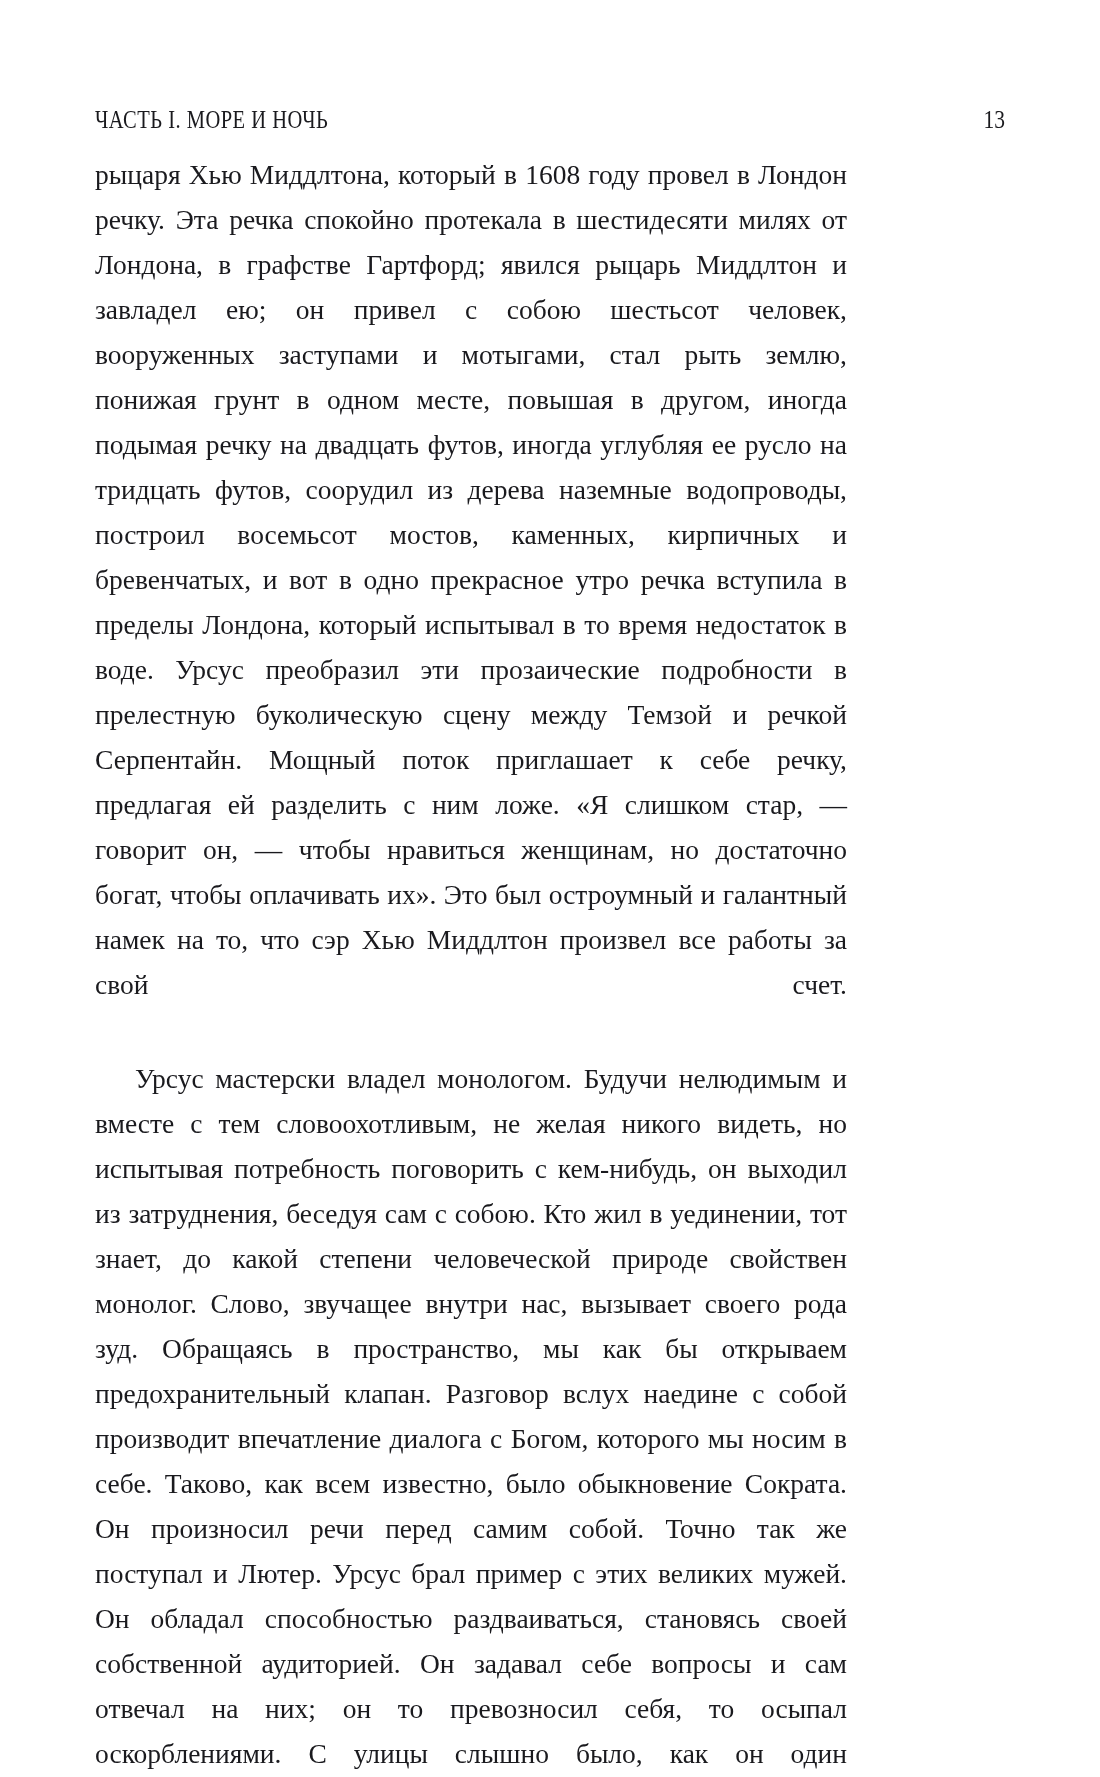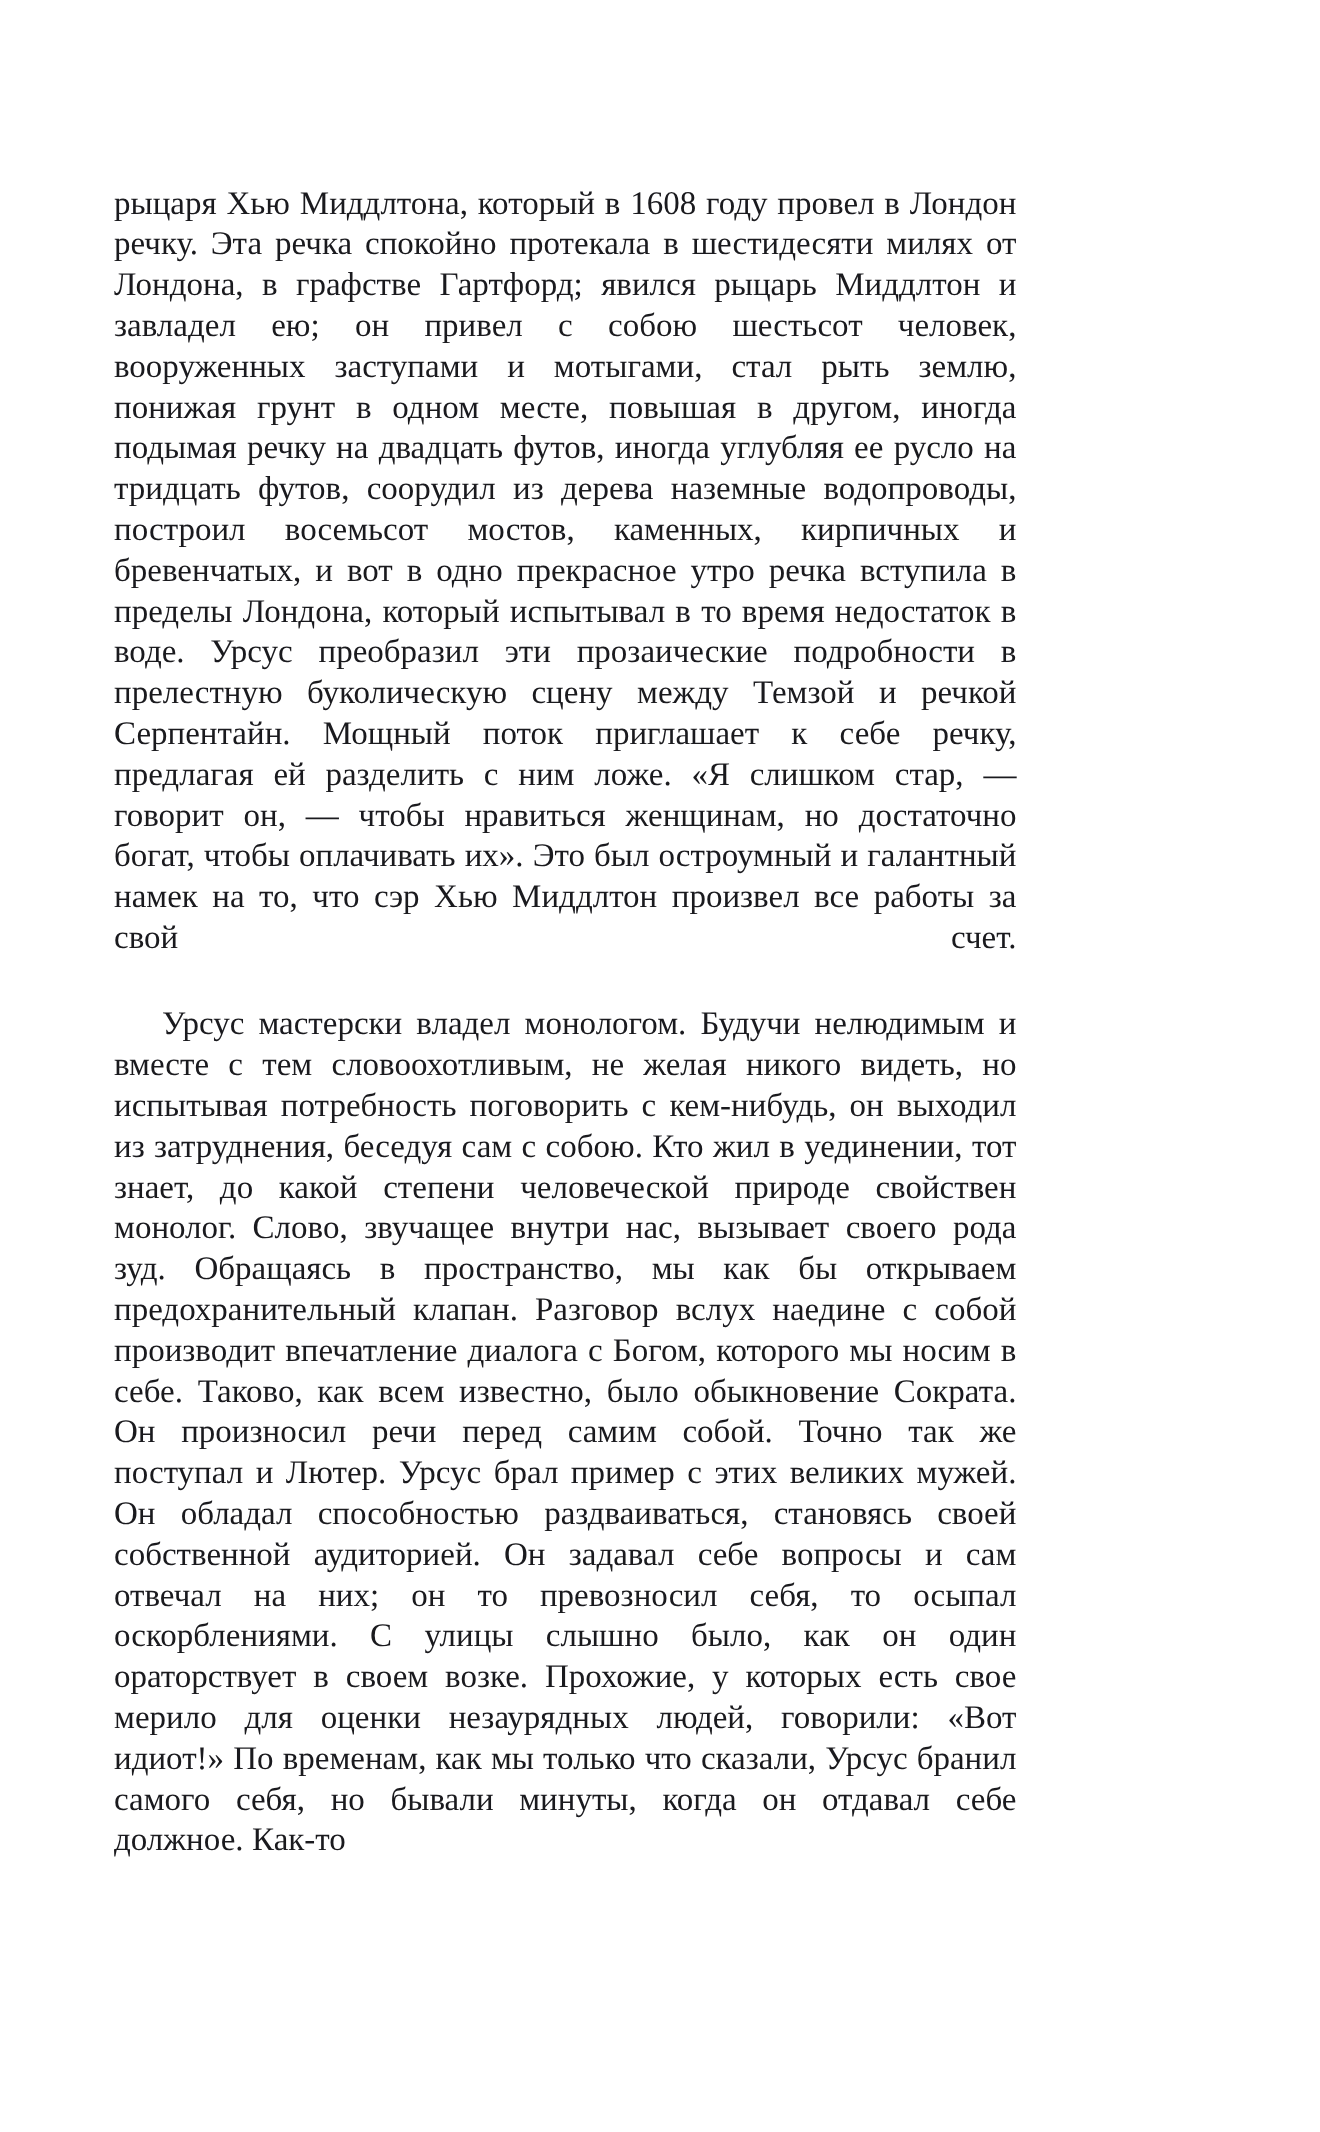--- a/index.html
+++ b/index.html
@@ -55,21 +55,21 @@
   .text-block {
     position: absolute;
     left: 95px;
     top: 152px;
     width: 752px;
   }
 
   .para {
     font-family: "Liberation Serif", "DejaVu Serif", serif;
     font-size: 27.5px;
-    line-height: 34px;
+    line-height: 45px;
     color: #1a1a1e;
     text-align: justify;
     text-justify: inter-word;
     margin: 0;
     hyphens: manual;
     -webkit-hyphens: manual;
     word-spacing: 0.2px;
   }
 
   .para + .para {
@@ -88,19 +88,23 @@
   }
   .para.no-stretch::after {
     display: none;
   }
 </style>
 </head>
 <body>
 
 <div class="page" style="background: rgb(255, 255, 255); width: 1100px; height: 1777px;">
 
+  <header class="running-head">
+    <span class="running-head-title" style="color: rgb(26, 26, 30);">ЧАСТЬ I. МОРЕ И НОЧЬ</span>
+    <span class="running-head-folio" style="color: rgb(26, 26, 30);">13</span>
+  </header>
 
   <article class="text-block">
     <p class="para" style="color: rgb(26, 26, 30);">рыцаря Хью Миддлтона, который в 1608 году провел в Лондон речку. Эта речка спокойно протекала в шестидесяти милях от Лондона, в графстве Гартфорд; явился рыцарь Миддлтон и завладел ею; он привел с собою шестьсот человек, вооруженных заступами и мотыгами, стал рыть землю, понижая грунт в одном месте, повышая в другом, иногда подымая речку на двадцать футов, иногда углубляя ее русло на тридцать футов, соорудил из дерева наземные водопроводы, построил восемьсот мостов, каменных, кирпичных и бревенчатых, и вот в одно прекрасное утро речка вступила в пределы Лондона, который испытывал в то время недостаток в воде. Урсус преобразил эти прозаические подробности в прелестную буколическую сцену между Темзой и речкой Серпентайн. Мощный поток приглашает к себе речку, предлагая ей разделить с ним ложе. «Я слишком стар, — говорит он, — чтобы нравиться женщинам, но достаточно богат, чтобы оплачивать их». Это был остроумный и галантный намек на то, что сэр Хью Миддлтон произвел все работы за свой счет.</p>
     <p class="para para-indent no-stretch" style="color: rgb(26, 26, 30);">Урсус мастерски владел монологом. Будучи нелюдимым и вместе с тем словоохотливым, не желая никого видеть, но испытывая потребность поговорить с кем-нибудь, он выходил из затруднения, беседуя сам с собою. Кто жил в уединении, тот знает, до какой степени человеческой природе свойствен монолог. Слово, звучащее внутри нас, вызывает своего рода зуд. Обращаясь в пространство, мы как бы открываем предохранительный клапан. Разговор вслух наедине с собой производит впечатление диалога с Богом, которого мы носим в себе. Таково, как всем известно, было обыкновение Сократа. Он произносил речи перед самим собой. Точно так же поступал и Лютер. Урсус брал пример с этих великих мужей. Он обладал способностью раздваиваться, становясь своей собственной аудиторией. Он задавал себе вопросы и сам отвечал на них; он то превозносил себя, то осыпал оскорблениями. С улицы слышно было, как он один ораторствует в своем возке. Прохожие, у которых есть свое мерило для оценки незаурядных людей, говорили: «Вот идиот!» По временам, как мы только что сказали, Урсус бранил самого себя, но бывали минуты, когда он отдавал себе должное. Как-то</p>
   </article>
 
 </div>
 
 </body></html>

